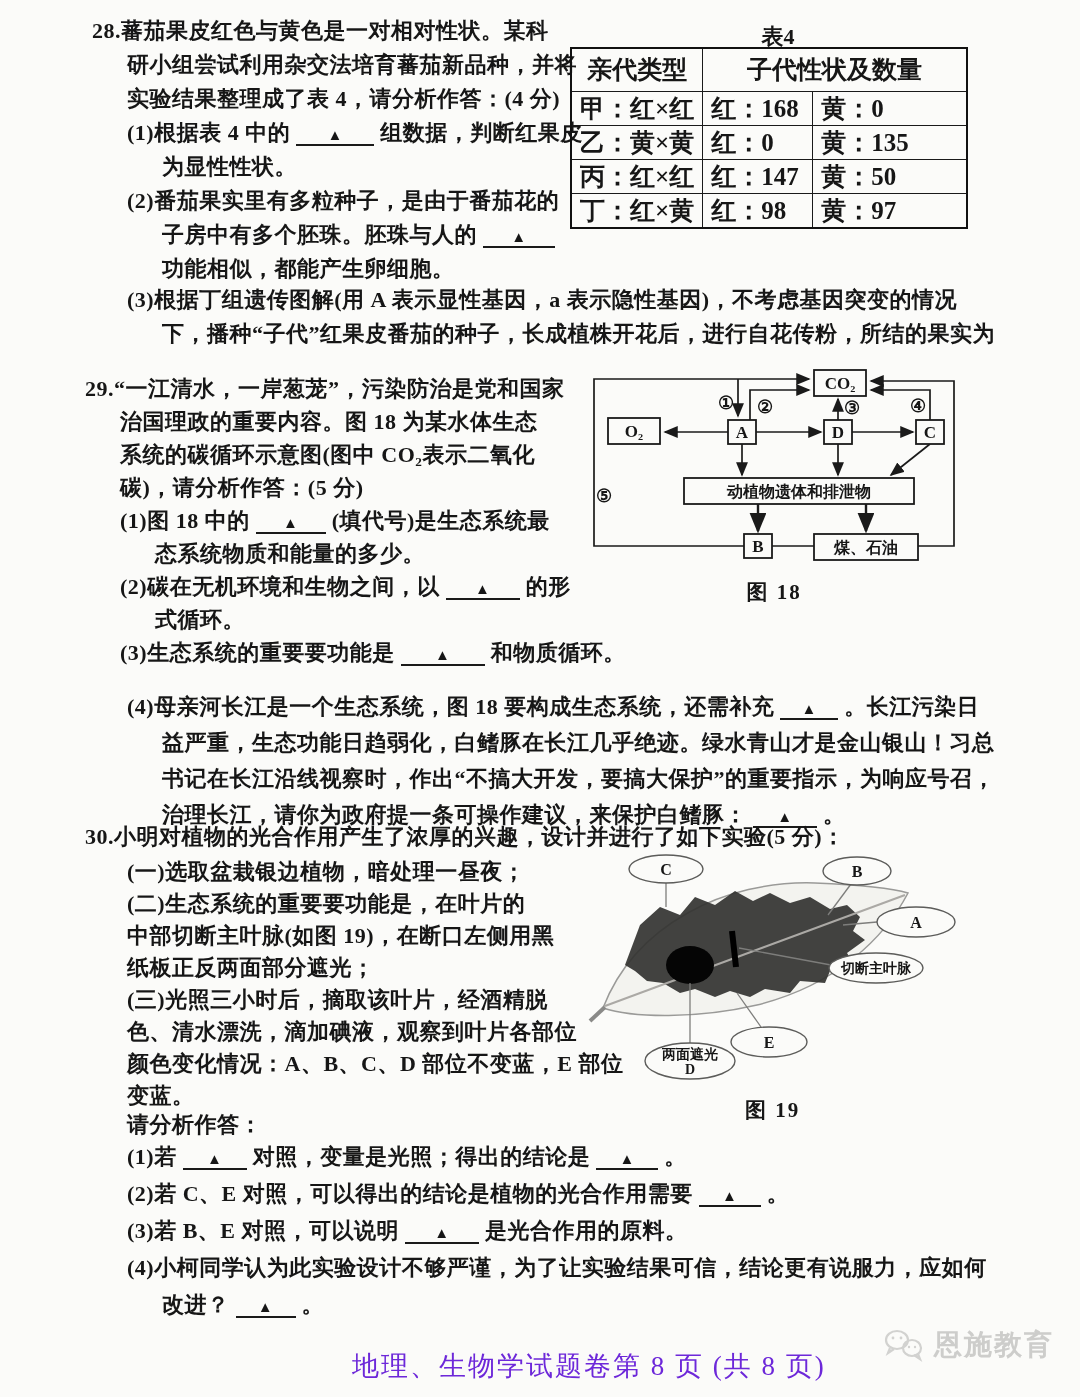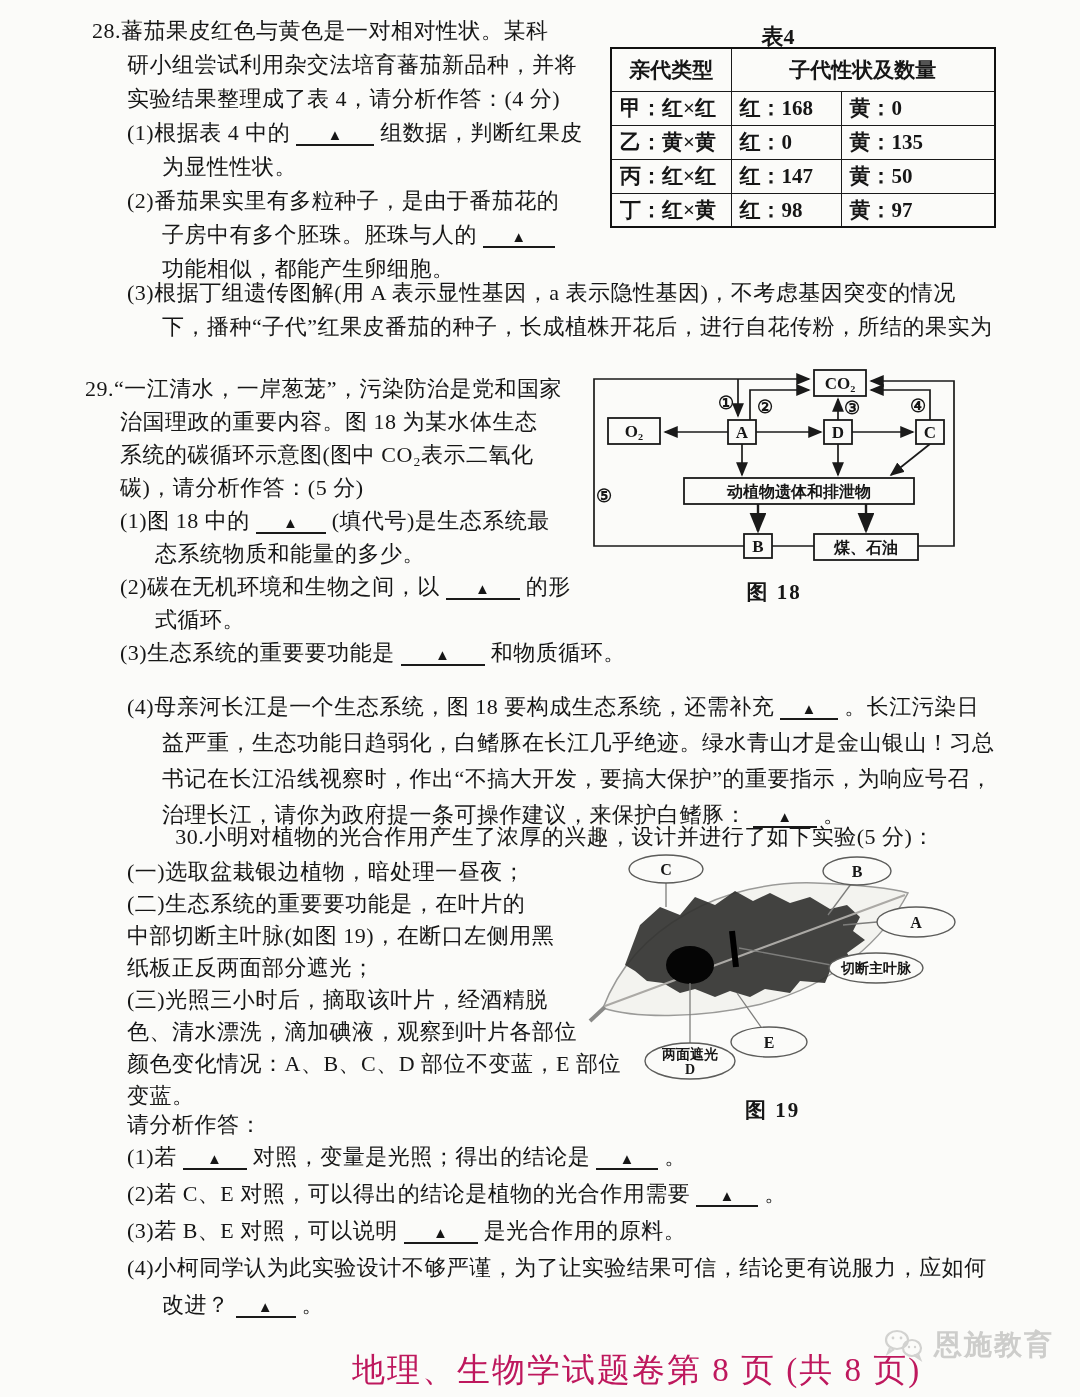--- a/index.html
+++ b/index.html
@@ -3,52 +3,52 @@
 <meta charset="utf-8">
 <style>
   * { margin:0; padding:0; box-sizing:border-box; }
   html,body { background:#e8e8e6; }
   #page {
     position:relative; width:1080px; height:1397px;
     background:#fbfbf9; overflow:hidden;
     font-family:"Liberation Serif", serif;
     color:#161616;
   }
-  .tblock { position:absolute; font-size:22px; font-weight:400; letter-spacing:0.5px; }
+  .tblock { position:absolute; font-size:22px; font-weight:700; letter-spacing:0.5px; }
   .tblock .line { white-space:nowrap; }
   .lh34 .line { height:34px; line-height:34px; }
   .lh33 .line { height:33px; line-height:33px; }
   .lh36 .line { height:36px; line-height:36px; }
   .lh32 .line { height:32px; line-height:32px; }
   .lh37 .line { height:37px; line-height:37px; }
   .blank {
     display:inline-block; border-bottom:2px solid #1a1a1a;
     text-align:center; font-size:15px; margin:0 6px;
     vertical-align:baseline; line-height:normal;
   }
   
   #table4-title { position:absolute; left:598px; top:22px; width:360px; text-align:center;
     font-size:22px; font-weight:600; }
-  #table4 { position:absolute; left:610px; top:47px; border-collapse:collapse;
-    font-size:21px; font-weight:600; }
+  #table4 { position:absolute; left:570px; top:47px; border-collapse:collapse;
+    font-size:25px; font-weight:600; }
   #table4 td, #table4 th { border:1.6px solid #1a1a1a; padding:0 8px; white-space:nowrap;
     font-weight:600; text-align:left; }
   #table4 { border:2.5px solid #111; }
   #table4 th { text-align:center; height:43px; }
   #table4 td { height:34px; }
   #table4 .c1 { width:120px; }
   #table4 .c2 { width:110px; }
   #table4 .c3 { width:154px; }
   
   .figwrap { position:absolute; }
   .figcap { position:absolute; text-align:center; font-size:21px; font-weight:600; letter-spacing:2px; }
   svg text { font-family:"Liberation Serif", serif; fill:#161616; }
   
-  #footer { position:absolute; left:352px; top:1348px; font-size:33px; font-weight:500;
-    letter-spacing:2px; color:#be185d; }
+  #footer { position:absolute; left:352px; top:1348px; font-size:27px; font-weight:500;
+    letter-spacing:2px; color:#6d28d9; }
   #watermark { position:absolute; left:882px; top:1326px; display:flex; align-items:center;
     gap:8px; color:#cdcdcb; font-size:28px; font-weight:700; letter-spacing:2px; }
 </style>
 </head>
 <body>
 
 <div id="page">
 
   <div class="tblock lh34" style="left:92px; top:14px; width:505px;">
       <div class="line"><span>28.蕃茄果皮红色与黄色是一对相对性状。某科</span></div>
@@ -84,21 +84,21 @@
       <td class="c3">黄：50</td>
     </tr>
     <tr>
       <td class="c1">丁：红×黄</td>
       <td class="c2">红：98</td>
       <td class="c3">黄：97</td>
     </tr>
   </tbody>
     </table>
 
-  <div class="tblock lh34" style="left:92px; top:276px; width:930px;">
+  <div class="tblock lh34" style="left:92px; top:283px; width:930px;">
       <div class="line" style="padding-left: 35px;"><span>(3)根据丁组遗传图解(用 A 表示显性基因，a 表示隐性基因)，不考虑基因突变的情况</span></div>
       <div class="line" style="padding-left: 70px;"><span>下，播种“子代”红果皮番茄的种子，长成植株开花后，进行自花传粉，所结的果实为</span></div>
     </div>
 
   <div class="tblock lh33" style="left:85px; top:372px; width:510px;">
       <div class="line"><span>29.“一江清水，一岸葱茏”，污染防治是党和国家</span></div>
       <div class="line" style="padding-left: 35px;"><span>治国理政的重要内容。图 18 为某水体生态</span></div>
       <div class="line" style="padding-left: 35px;"><span>系统的碳循环示意图(图中 CO₂表示二氧化</span></div>
       <div class="line" style="padding-left: 35px;"><span>碳)，请分析作答：(5 分)</span></div>
       <div class="line" style="padding-left: 35px;"><span>(1)图 18 中的</span><span class="blank" style="min-width: 70px;">▲</span><span>(填代号)是生态系统最</span></div>
@@ -174,21 +174,21 @@
   </div>
   <div class="figcap" style="left:588px; top:578px; width:372px;">图 18</div>
 
   <div class="tblock lh36" style="left:92px; top:689px; width:930px;">
       <div class="line" style="padding-left: 35px;"><span>(4)母亲河长江是一个生态系统，图 18 要构成生态系统，还需补充</span><span class="blank" style="min-width: 58px;">▲</span><span>。长江污染日</span></div>
       <div class="line" style="padding-left: 70px;"><span>益严重，生态功能日趋弱化，白鳍豚在长江几乎绝迹。绿水青山才是金山银山！习总</span></div>
       <div class="line" style="padding-left: 70px;"><span>书记在长江沿线视察时，作出“不搞大开发，要搞大保护”的重要指示，为响应号召，</span></div>
       <div class="line" style="padding-left: 70px;"><span>治理长江，请你为政府提一条可操作建议，来保护白鳍豚：</span><span class="blank" style="min-width: 64px;">▲</span><span>。</span></div>
     </div>
 
-  <div class="tblock lh34" style="left:85px; top:820px; width:940px;text-align:center;">
+  <div class="tblock lh34" style="left:85px; top:820px; width:940px;">
       <div class="line"><span>30.小明对植物的光合作用产生了浓厚的兴趣，设计并进行了如下实验(5 分)：</span></div>
     </div>
   <div class="tblock lh32" style="left:127px; top:856px; width:470px;">
       <div class="line"><span>(一)选取盆栽银边植物，暗处理一昼夜；</span></div>
       <div class="line"><span>(二)生态系统的重要要功能是，在叶片的</span></div>
       <div class="line"><span>中部切断主叶脉(如图 19)，在断口左侧用黑</span></div>
       <div class="line"><span>纸板正反两面部分遮光；</span></div>
       <div class="line"><span>(三)光照三小时后，摘取该叶片，经酒精脱</span></div>
       <div class="line"><span>色、清水漂洗，滴加碘液，观察到叶片各部位</span></div>
       <div class="line"><span>颜色变化情况：A、B、C、D 部位不变蓝，E 部位</span></div>

